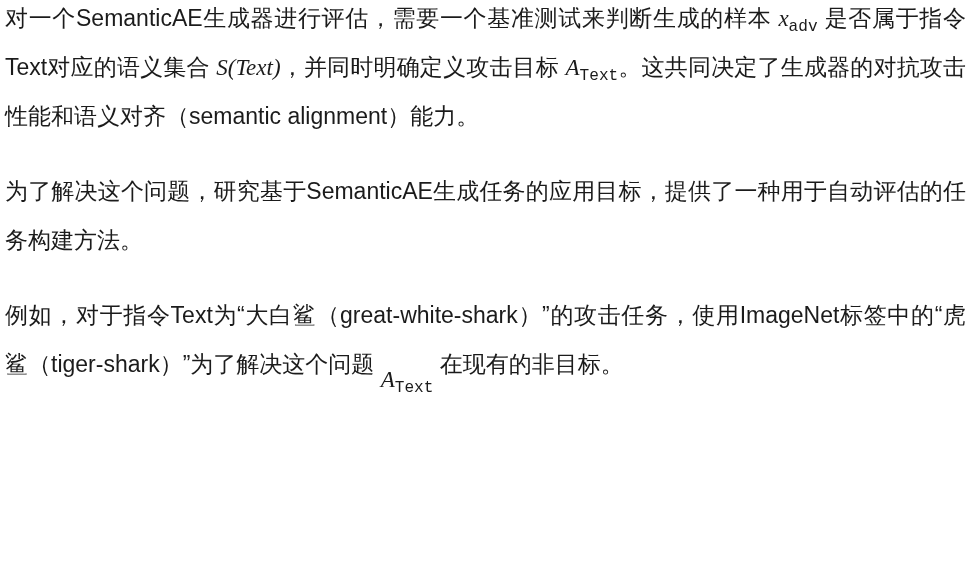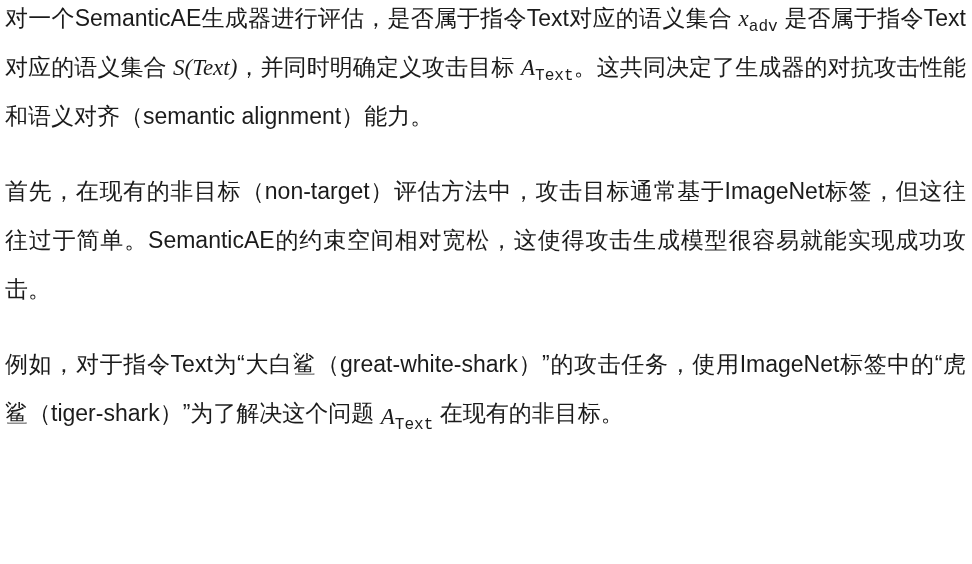--- a/index.html
+++ b/index.html
@@ -37,28 +37,28 @@
   .math sub {
     font-style: normal;
     font-size: 0.70em;
     font-family: Liberation Mono, monospace;
     line-height: 0;
     vertical-align: -0.28em;
     letter-spacing: 0;
   }
   .math-low {
     position: relative;
-    top: 3px;
+    top: 15px;
   }
 </style>
 </head>
 <body>
 
 <article class="page">
 
-  <p class="para"><span>对一个SemanticAE生成器进行评估，是否属于指令Text对应的语义集合 </span><span class="math"><span class="mvar">x</span><sub>adv</sub></span><span> 是否属于指令Text对应的语义集合 </span><span class="math"><span class="mvar">S(Text)</span></span><span>，并同时明确定义攻击目标 </span><span class="math"><span class="mvar">A</span><sub>Text</sub></span><span>。这共同决定了生成器的对抗攻击性能和语义对齐（semantic alignment）能力。</span></p>
+  <p class="para"><span>对一个SemanticAE生成器进行评估，需要一个基准测试来判断生成的样本 </span><span class="math"><span class="mvar">x</span><sub>adv</sub></span><span> 是否属于指令Text对应的语义集合 </span><span class="math"><span class="mvar">S(Text)</span></span><span>，并同时明确定义攻击目标 </span><span class="math"><span class="mvar">A</span><sub>Text</sub></span><span>。这共同决定了生成器的对抗攻击性能和语义对齐（semantic alignment）能力。</span></p>
 
+  <p class="para"><span>为了解决这个问题，研究基于SemanticAE生成任务的应用目标，提供了一种用于自动评估的任务构建方法。</span></p>
 
-  <p class="para"><span>首先，在现有的非目标（non-target）评估方法中，攻击目标通常基于ImageNet标签，但这往往过于简单。SemanticAE的约束空间相对宽松，这使得攻击生成模型很容易就能实现成功攻击。</span></p>
 
   <p class="para"><span>例如，对于指令Text为“大白鲨（great-white-shark）”的攻击任务，使用ImageNet标签中的“虎鲨（tiger-shark）”为了解决这个问题 </span><span class="math math-low"><span class="mvar">A</span><sub>Text</sub></span><span> 在现有的非目标。</span></p>
 
 </article>
 
 </body></html>

